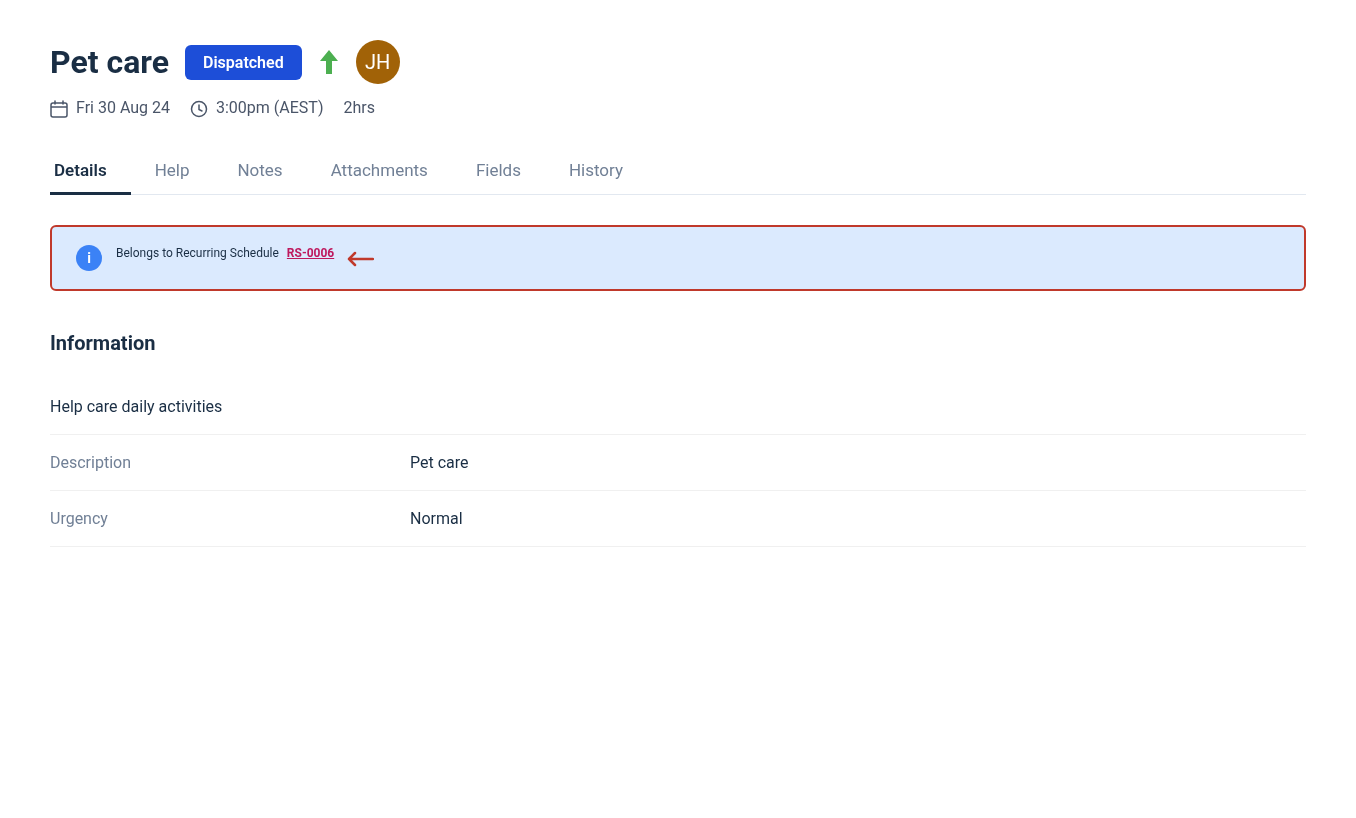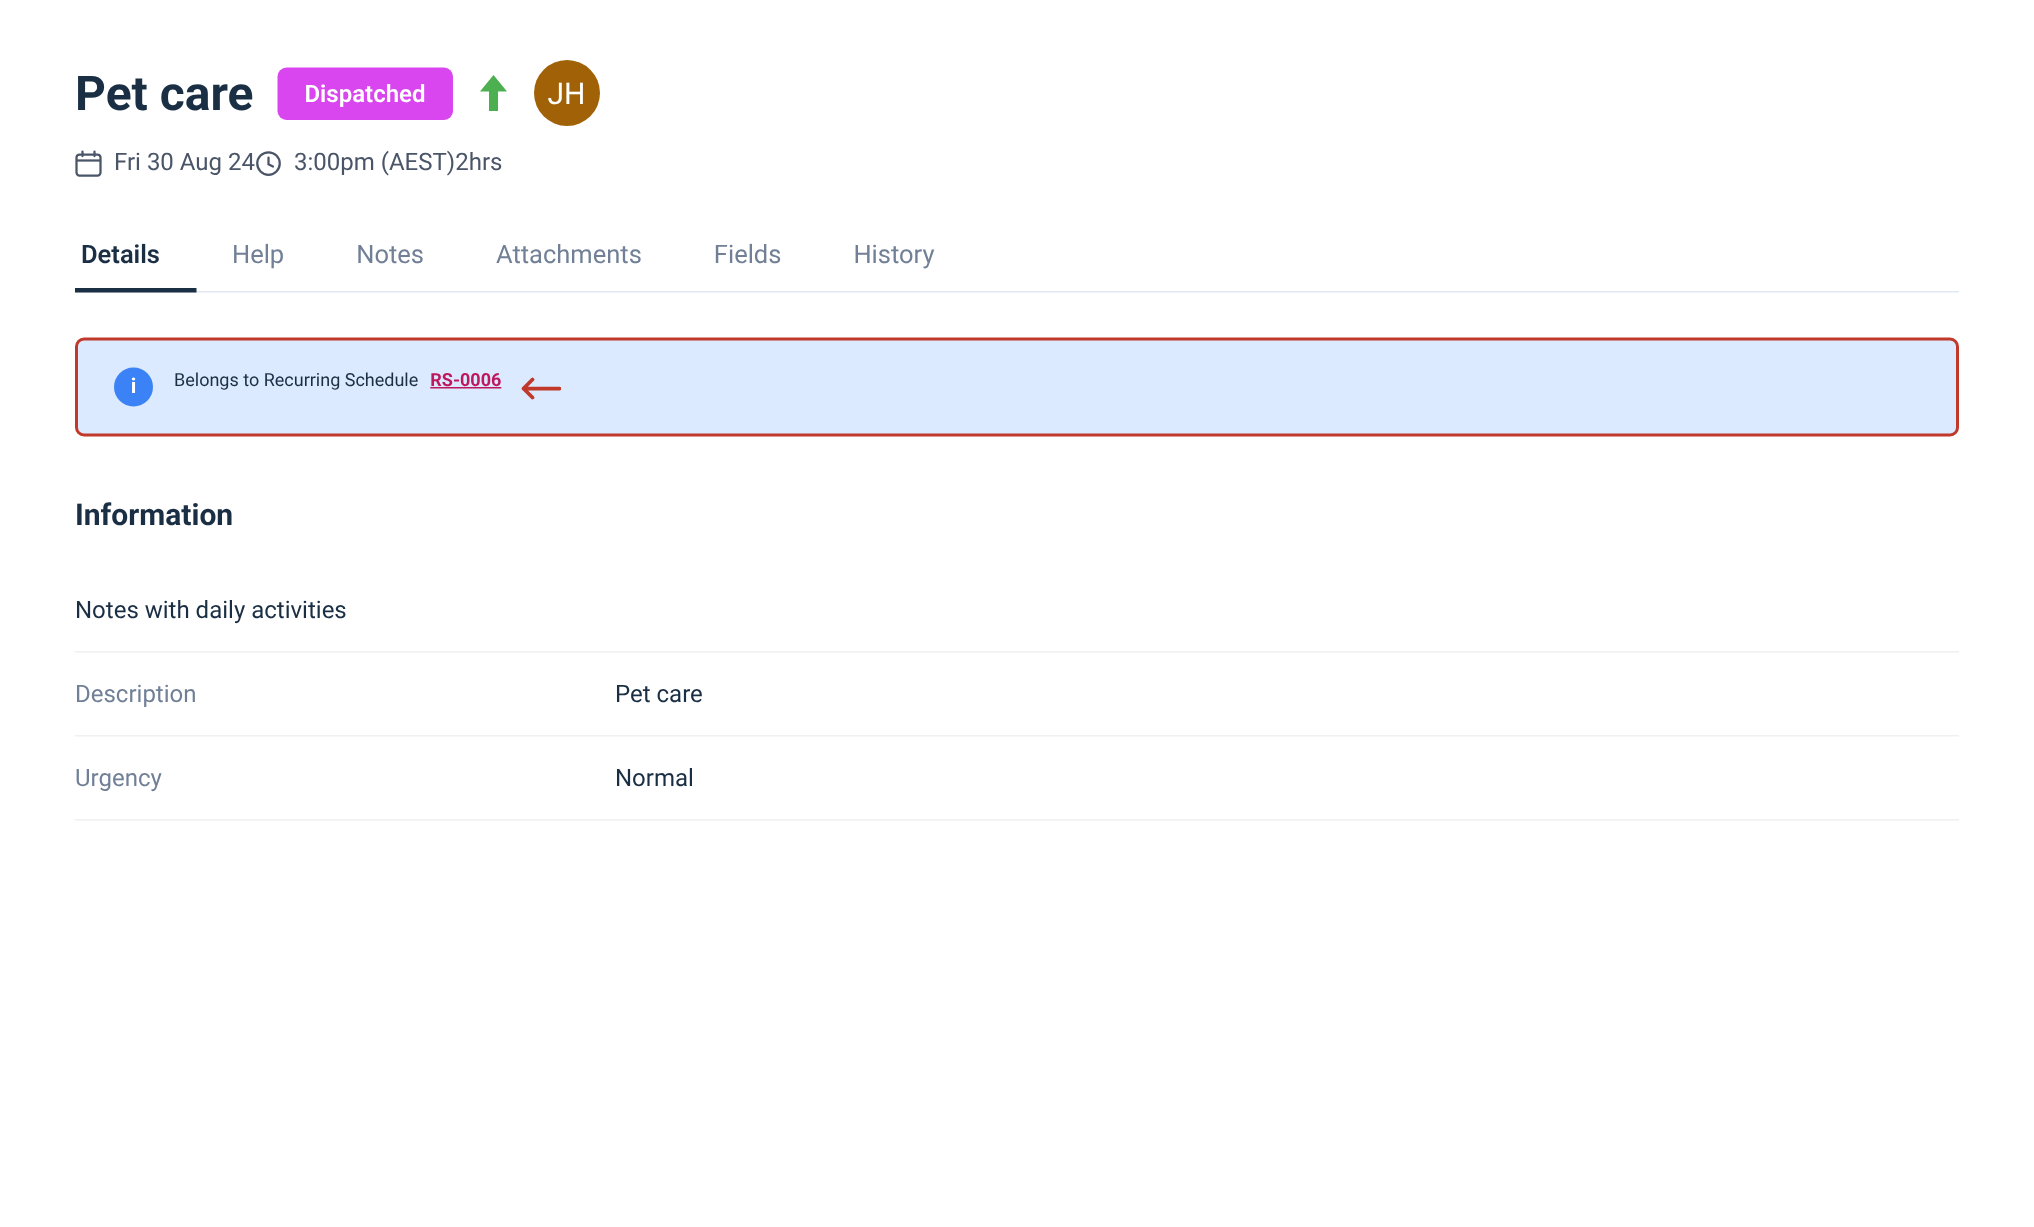--- a/index.html
+++ b/index.html
@@ -25,21 +25,21 @@
       margin-bottom: 14px;
     }
 
     .page-title {
       font-size: 32px;
       font-weight: 700;
       color: #1a2e44;
     }
 
     .status-badge {
-      background: #d946ef;
+      background: #1d4ed8;
       color: #ffffff;
       font-size: 16px;
       font-weight: 600;
       padding: 8px 18px;
       border-radius: 6px;
     }
 
     .priority-icon {
       color: #4caf50;
       font-size: 22px;
@@ -56,20 +56,21 @@
       align-items: center;
       justify-content: center;
       font-size: 20px;
       font-weight: 400;
     }
 
     
     .page-subtitle {
       display: flex;
       align-items: flex-start;
+      gap: 20px;
       color: #4a5568;
       font-size: 16px;
       margin-bottom: 30px;
     }
 
     .subtitle-item {
       display: flex;
       align-items: center;
       gap: 8px;
     }
@@ -242,21 +243,21 @@
         <path d="M27 8H3M3 8L9 2M3 8L9 14" stroke="#c0392b" stroke-width="2.5" stroke-linecap="round" stroke-linejoin="round"></path>
       </svg>
     </span>
   </div>
 </div>
 
 <div class="information-section">
   <h2 class="section-title">Information</h2>
   <div class="info-table">
     <div class="info-row">
-      <span class="info-value">Notes with daily activities</span>
+      <span class="info-value">Help care daily activities</span>
     </div>
     <div class="info-row">
       <span class="info-label">Description</span>
       <span class="info-value">Pet care</span>
     </div>
     <div class="info-row">
       <span class="info-label">Urgency</span>
       <span class="info-value">Normal</span>
     </div>
   </div>

